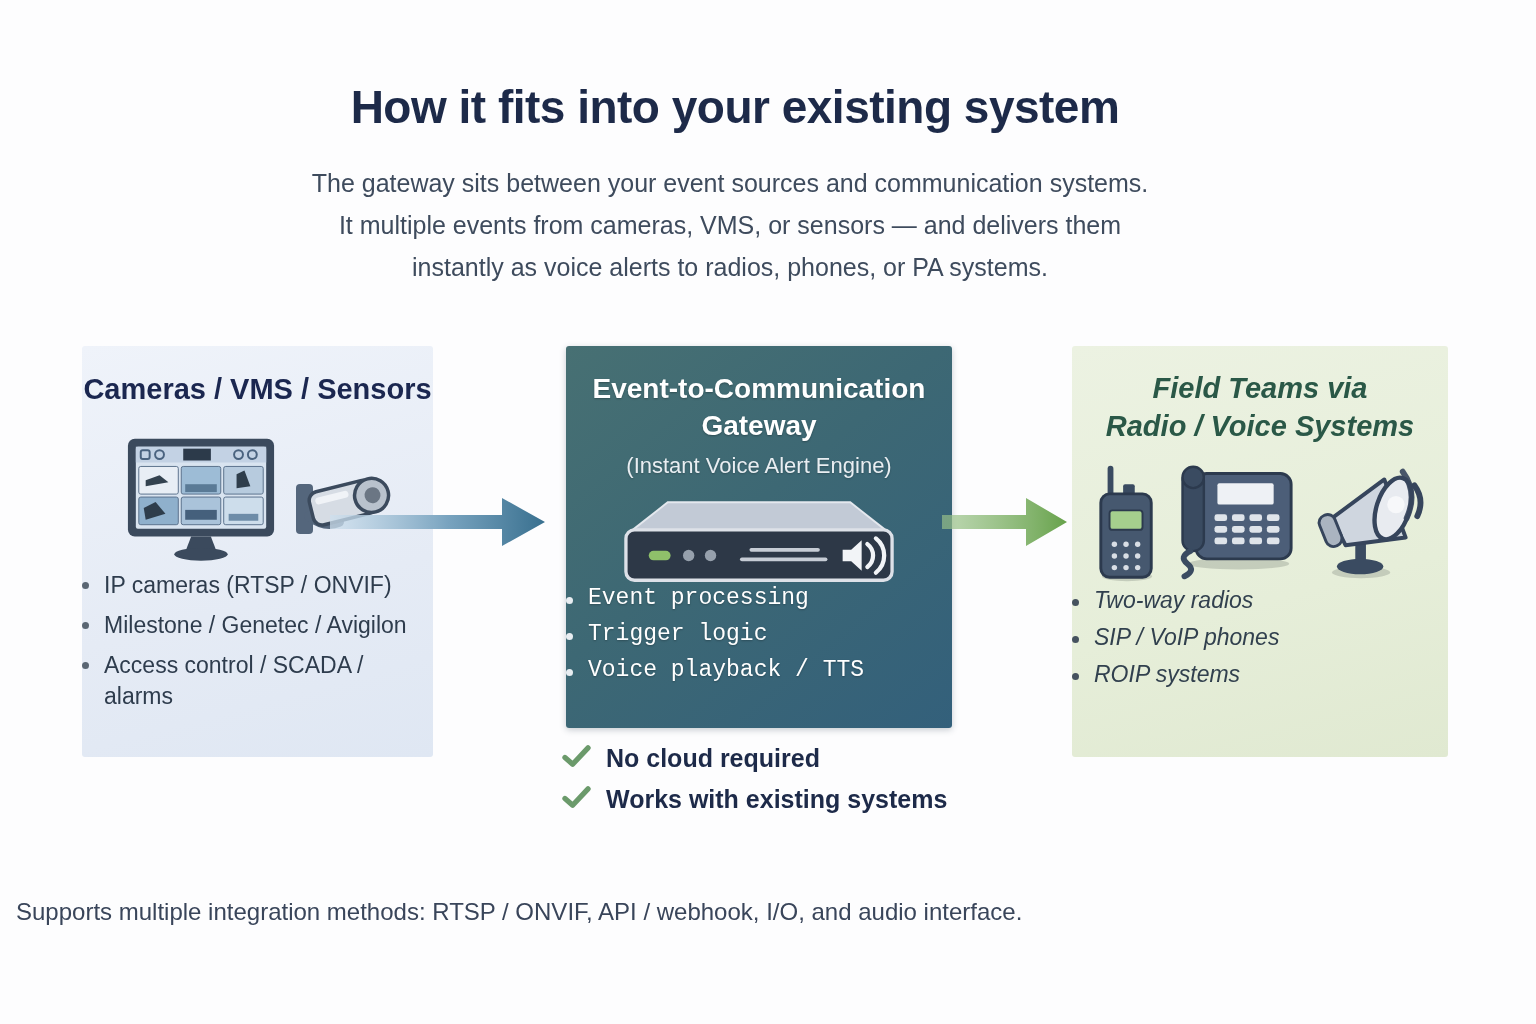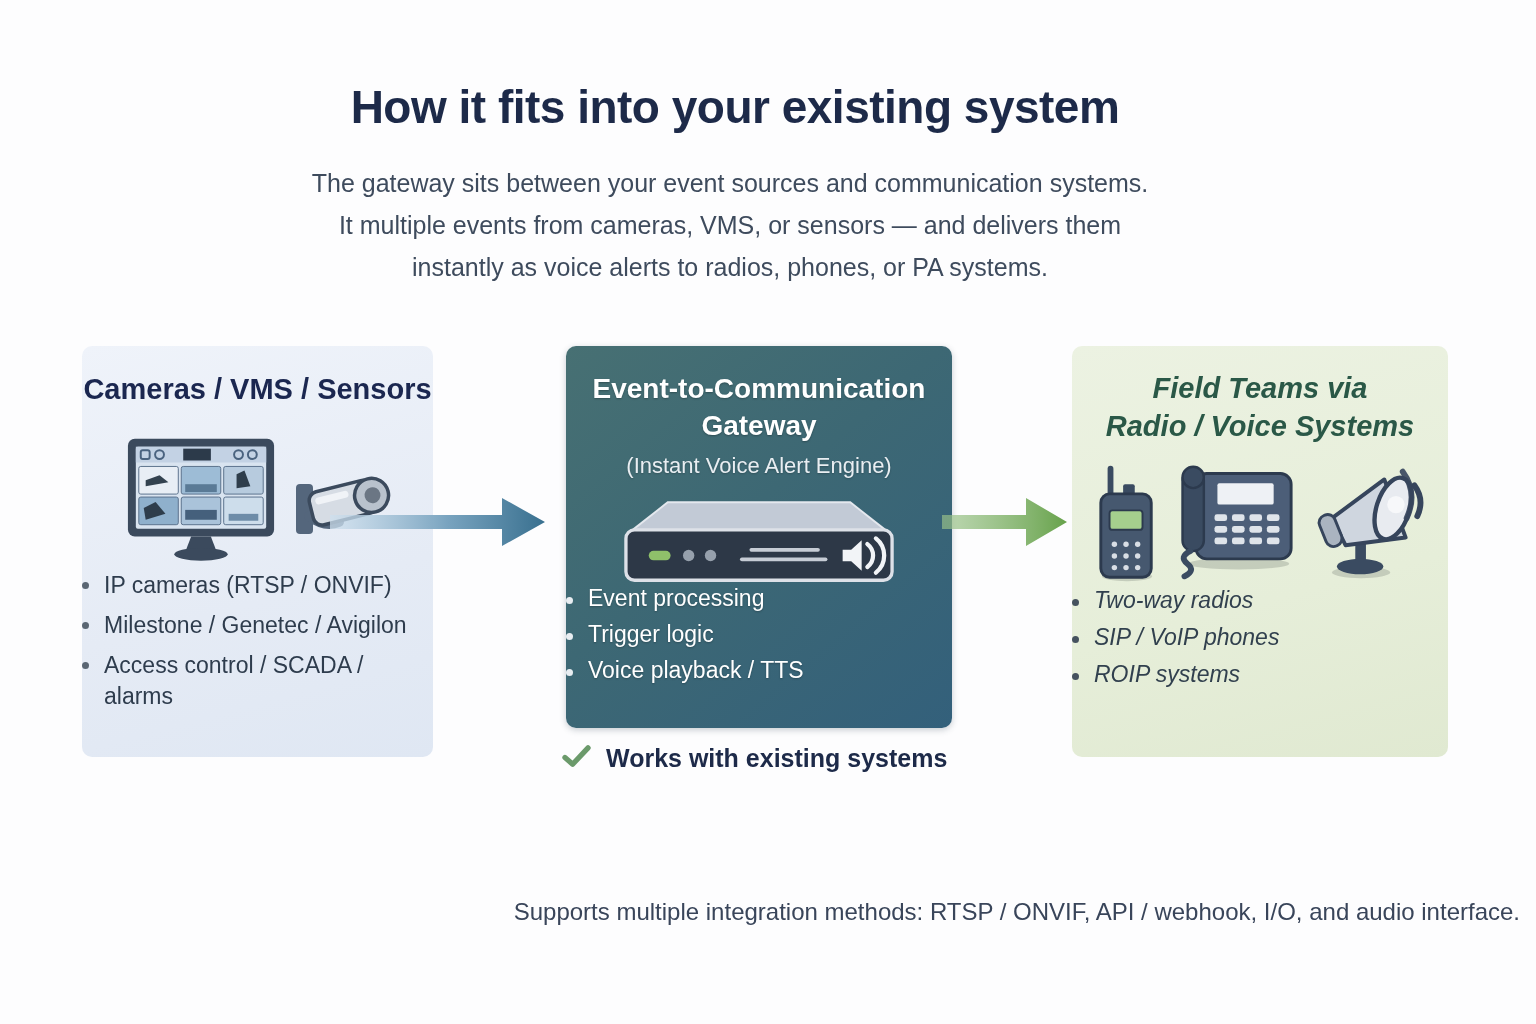--- a/index.html
+++ b/index.html
@@ -15,21 +15,21 @@
     position:absolute; top:80px; left:0; width:1470px; margin:0;
     text-align:center; font-size:46px; font-weight:700; color:#1d2a49;
     letter-spacing:-0.5px;
   }
   .subtitle {
     position:absolute; top:162px; left:0; width:1460px;
     text-align:center; font-size:25px; color:#3e4b5d; line-height:42px;
   }
 
   
-  .panel { position:absolute; border-radius:10px; }
+  .panel { position:absolute; border-radius:3px; }
   .panel-sources {
     left:82px; top:346px; width:351px; height:411px;
     background:linear-gradient(165deg,#eff3fa 0%,#e5ebf5 60%,#dfe7f3 100%);
   }
   .panel-gateway {
     left:566px; top:346px; width:386px; height:382px;
     background:linear-gradient(140deg,#477073 0%,#3d6874 45%,#33607b 100%);
     box-shadow:0 2px 6px rgba(40,60,75,.25);
   }
   .panel-field {
@@ -56,42 +56,42 @@
   .device-wrap { display:flex; justify-content:center; margin-top:10px; height:96px; }
 
   ul.bullets { list-style:none; margin:0; padding:0; }
   .bullets li { display:flex; gap:15px; font-size:23px; }
   .bullet-dot { flex:none; width:7px; height:7px; border-radius:50%; margin-top:12px; }
 
   .sources-list { padding:16px 18px 0 40px; color:#2e3c4d; }
   .sources-list li { margin-bottom:9px; line-height:31px; }
   .sources-list .bullet-dot { background:#5a6673; }
 
-  .gateway-list { padding:16px 10px 0 62px; color:#ffffff; text-shadow:0 1px 2px rgba(0,0,0,.25); }
+  .gateway-list { padding:16px 10px 0 62px; color:#ffffff; text-shadow:0 1px 2px rgba(0,0,0,.25);font-family:Liberation Mono, monospace; }
   .gateway-list li { margin-bottom:10px; line-height:26px; }
   .gateway-list .bullet-dot { background:#e8edf1; }
 
   .field-list { padding:14px 8px 0 38px; color:#31404e; }
   .field-list li { margin-bottom:11px; line-height:26px; }
   .field-list .bullet-dot { background:#46525f; }
 
   
   .flow-arrow { position:absolute; }
   .arrow-blue { left:330px; top:494px; }
   .arrow-green { left:942px; top:494px; }
 
   
   .benefits { position:absolute; left:562px; top:744px; display:flex; flex-direction:column; gap:12px; }
   .benefit { display:flex; align-items:center; gap:15px; }
   .benefit-label { font-size:25px; font-weight:700; color:#1d2a49; }
 
   
   .footer-note {
     position:absolute; top:874px; left:0; width:1520px;
-    text-align:right; font-size:24px; color:#39455a;
+    text-align:left; font-size:24px; color:#39455a;padding-left:16px;
   }
 </style>
 </head>
 <body>
 
 <div class="canvas">
 
   <h1 class="page-title">How it fits into your existing system</h1>
   <div class="subtitle">
     <div>The gateway sits between your event sources and communication systems.</div>
@@ -296,19 +296,27 @@
     </ul>
   </section>
 
   <div class="benefits">
     <div class="benefit">
       <span>
         <svg width="29" height="25" viewBox="0 0 30 26">
             <path d="M3 14 L11 21 L27 4" stroke="#6b9a6b" stroke-width="5.5" fill="none" stroke-linecap="round" stroke-linejoin="round"></path>
           </svg>
       </span>
+      <span class="benefit-label">No cloud required</span>
+    </div>
+    <div class="benefit">
+      <span>
+        <svg width="29" height="25" viewBox="0 0 30 26">
+            <path d="M3 14 L11 21 L27 4" stroke="#6b9a6b" stroke-width="5.5" fill="none" stroke-linecap="round" stroke-linejoin="round"></path>
+          </svg>
+      </span>
       <span class="benefit-label">Works with existing systems</span>
     </div>
   </div>
 
   <p class="footer-note">Supports multiple integration methods: RTSP / ONVIF, API / webhook, I/O, and audio interface.</p>
 
 </div>
 
 </body></html>

